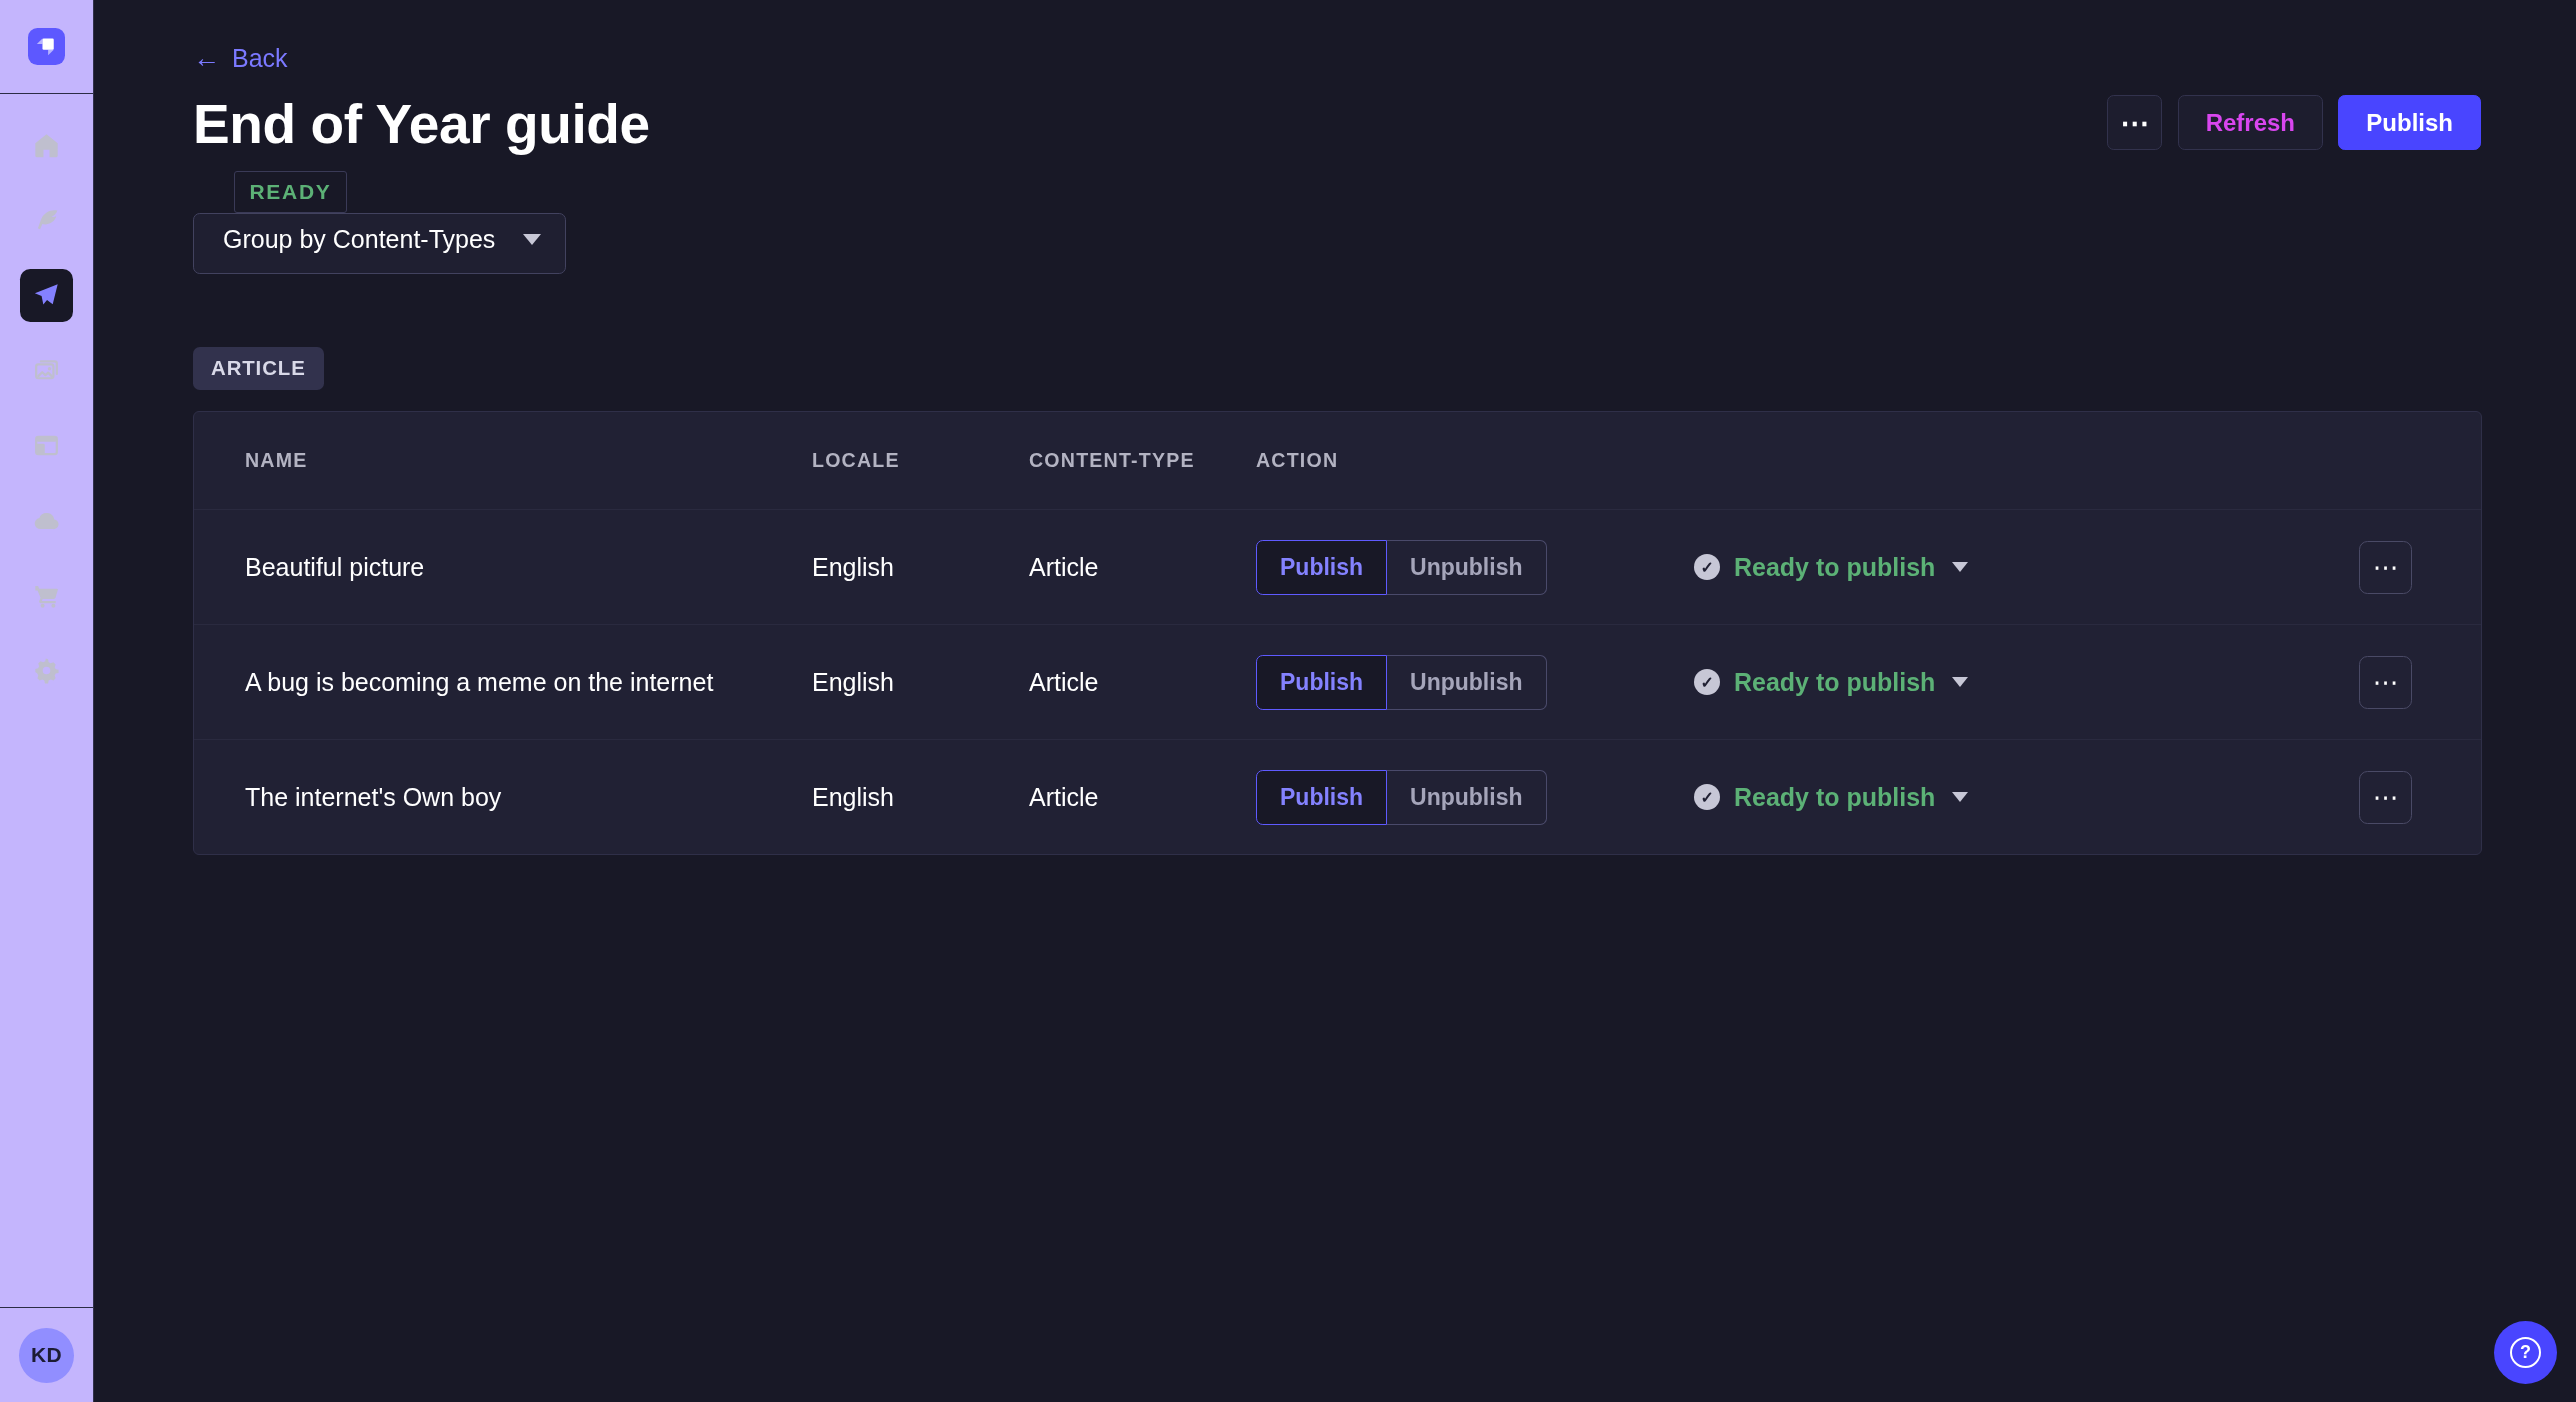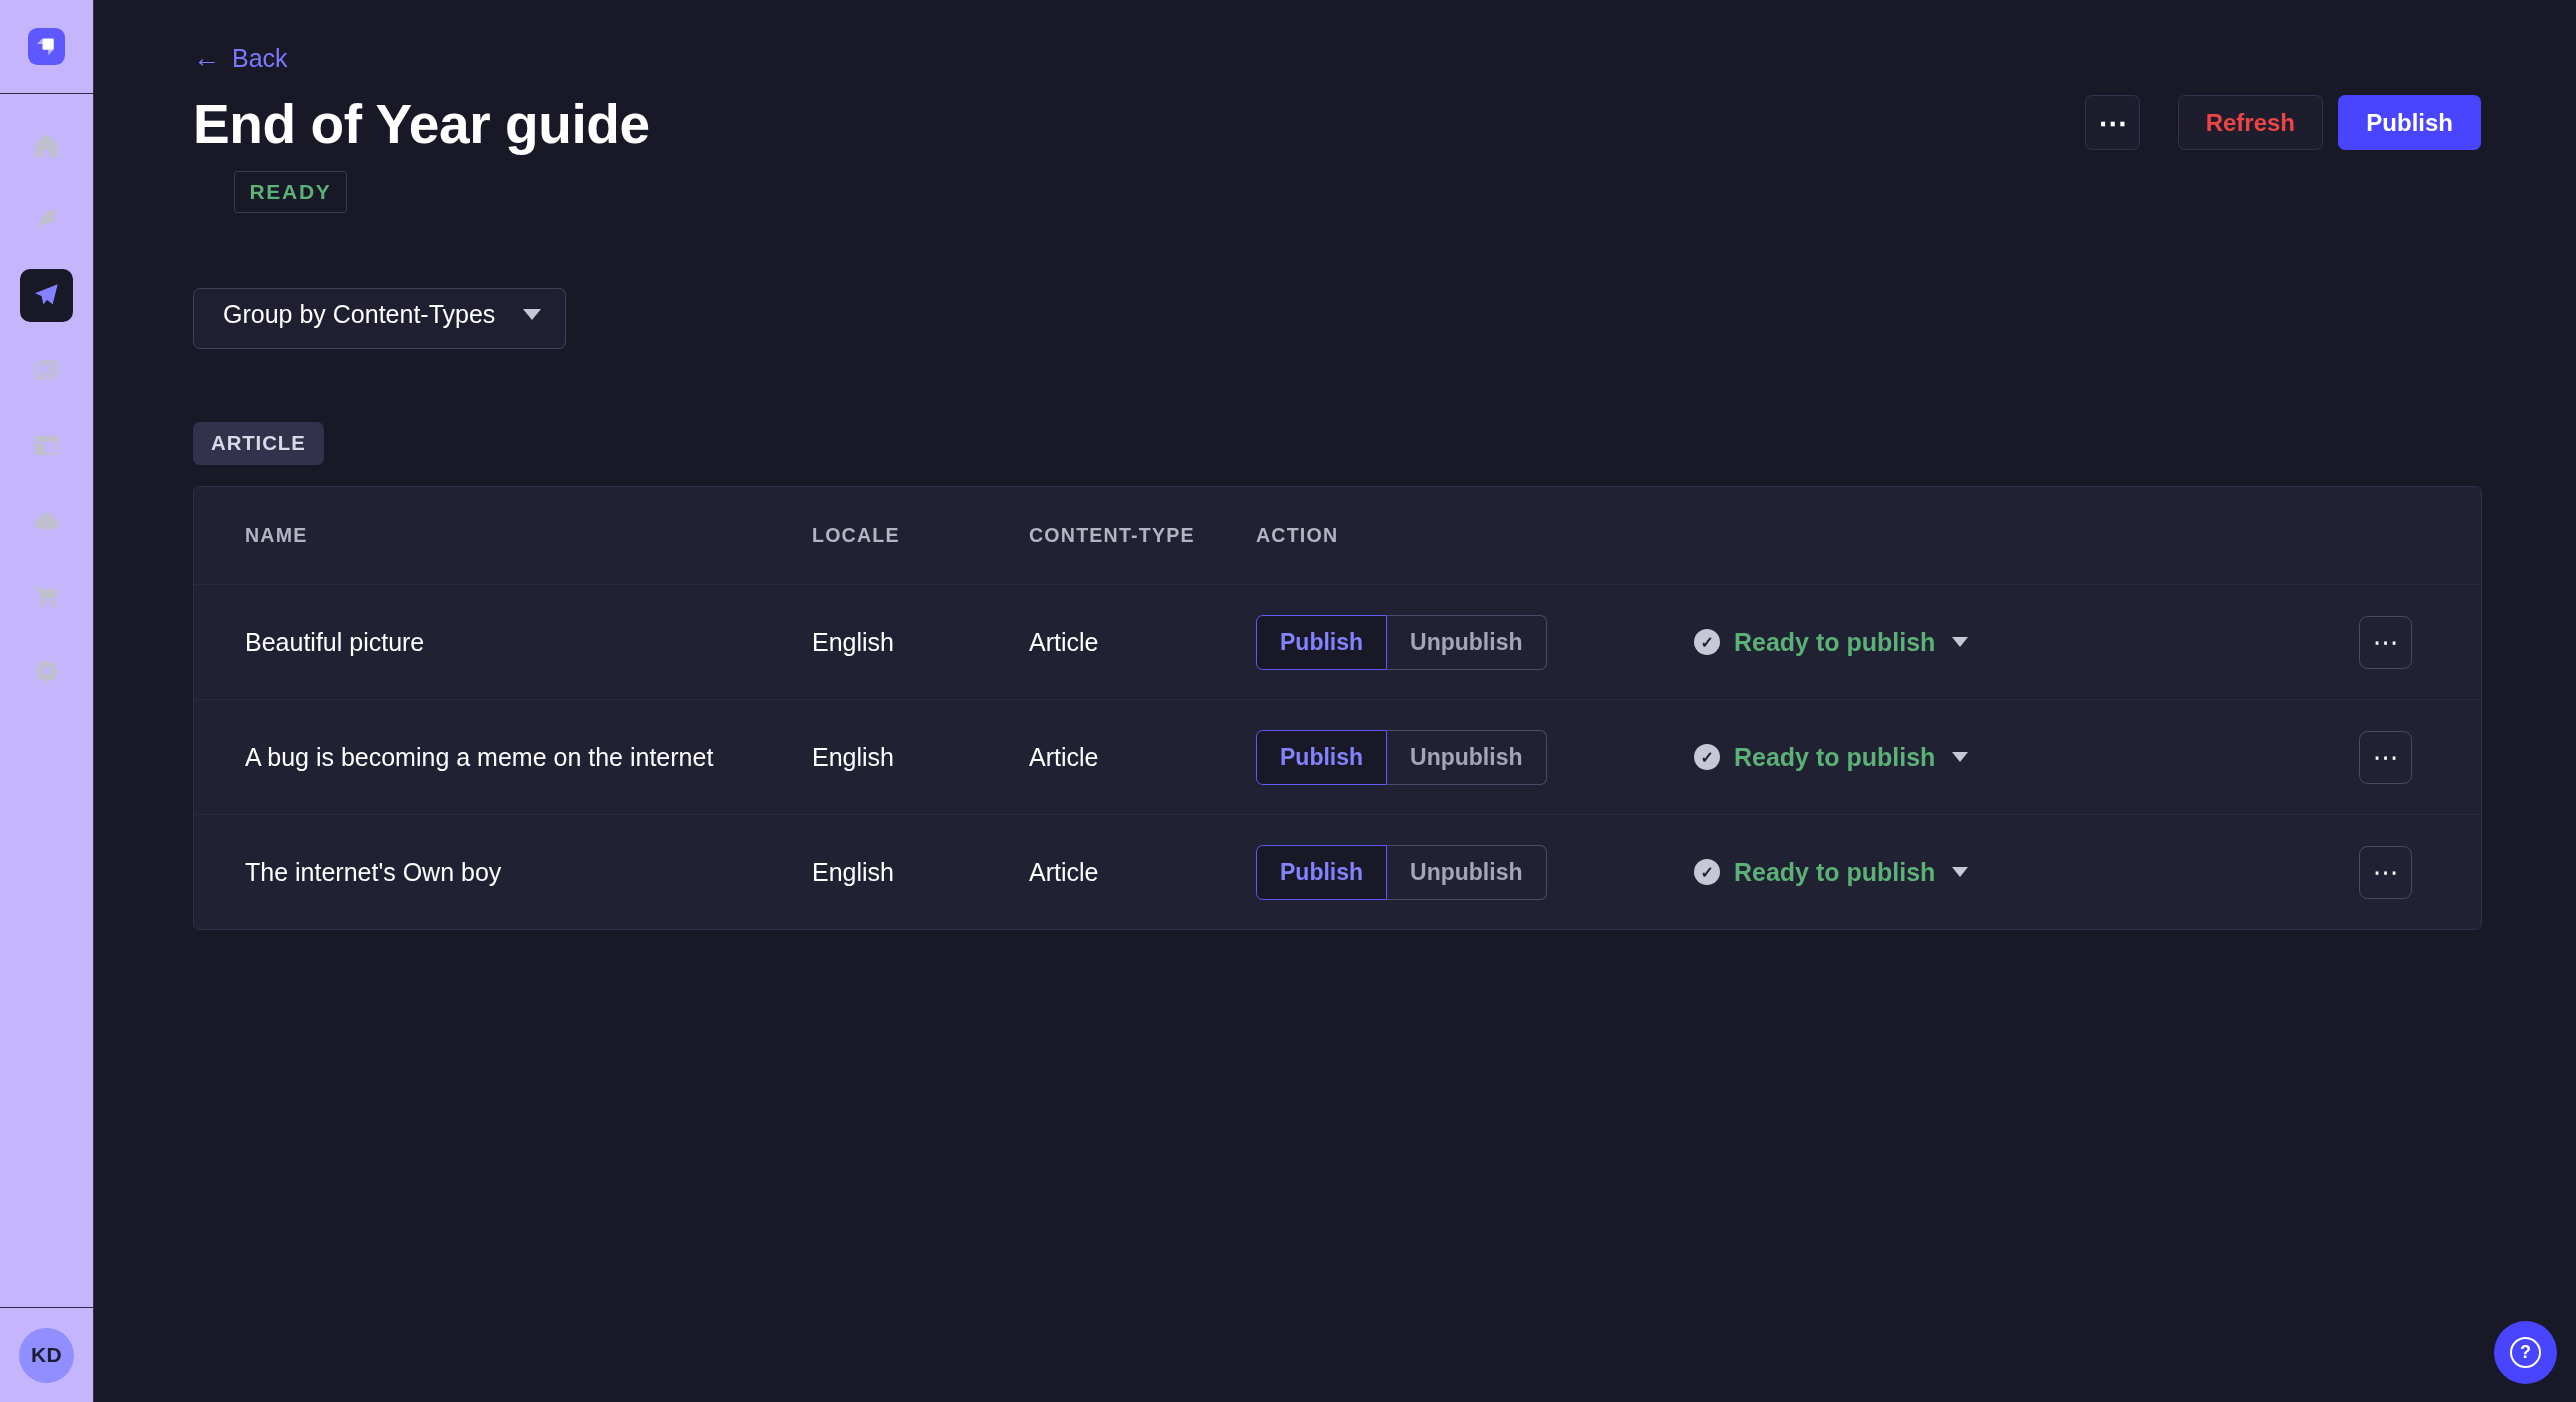--- a/index.html
+++ b/index.html
@@ -58,25 +58,25 @@
   .sub-row { margin-top:15.3px; display:flex; align-items:center; gap:22px; }
   .subtitle { font-size:26.4px; color:#a5a5ba; }
   .ready-badge {
     border:0.9px solid #3a3a57; border-radius:3px; padding:7.7px 14.5px;
     font-size:21px; font-weight:700; letter-spacing:1.7px; color:#5cb176;margin-left:41px;
   }
 
   .header-actions { position:absolute; top:95px; right:95px; display:flex; gap:15.3px; }
   .btn { height:55px; border-radius:6.8px; font-family:inherit; font-size:24px; font-weight:600; cursor:pointer; display:flex; align-items:center; justify-content:center; }
   .btn-more { width:55px; background:#1d1d2e; border:0.9px solid #32324d; color:#ffffff; font-size:29px; line-height:0; }
-  .btn-refresh { padding:0 27px; background:#1d1d2e; border:0.9px solid #32324d; color:#ef4444;margin-left:22px; }
+  .btn-refresh { padding:0 27px; background:#1d1d2e; border:0.9px solid #32324d; color:#d946ef; }
   .btn-publish { padding:0 27px; background:#4945ff; border:0.9px solid #4945ff; color:#ffffff; }
 
   .groupby {
-    margin-top:75px; width:373px; height:61px; border-radius:6.8px;
+    width:373px; height:61px; border-radius:6.8px;
     border:0.9px solid #42425f; background:#1f1f31;
     display:flex; align-items:center; justify-content:space-between;
     padding:0 24px 8px 29px; cursor:pointer;
   }
   .groupby-label { font-size:25px; color:#ffffff; }
   .caret-down { width:0; height:0; border-left:9.4px solid transparent; border-right:9.4px solid transparent; border-top:11px solid #c7c7d6; }
 
   .group-chip {
     margin-top:73px; display:inline-block; background:#32324d; border-radius:6.8px;
     padding:10.2px 18px; font-size:20.4px; font-weight:600; letter-spacing:0.9px; color:#d9d9e8;

